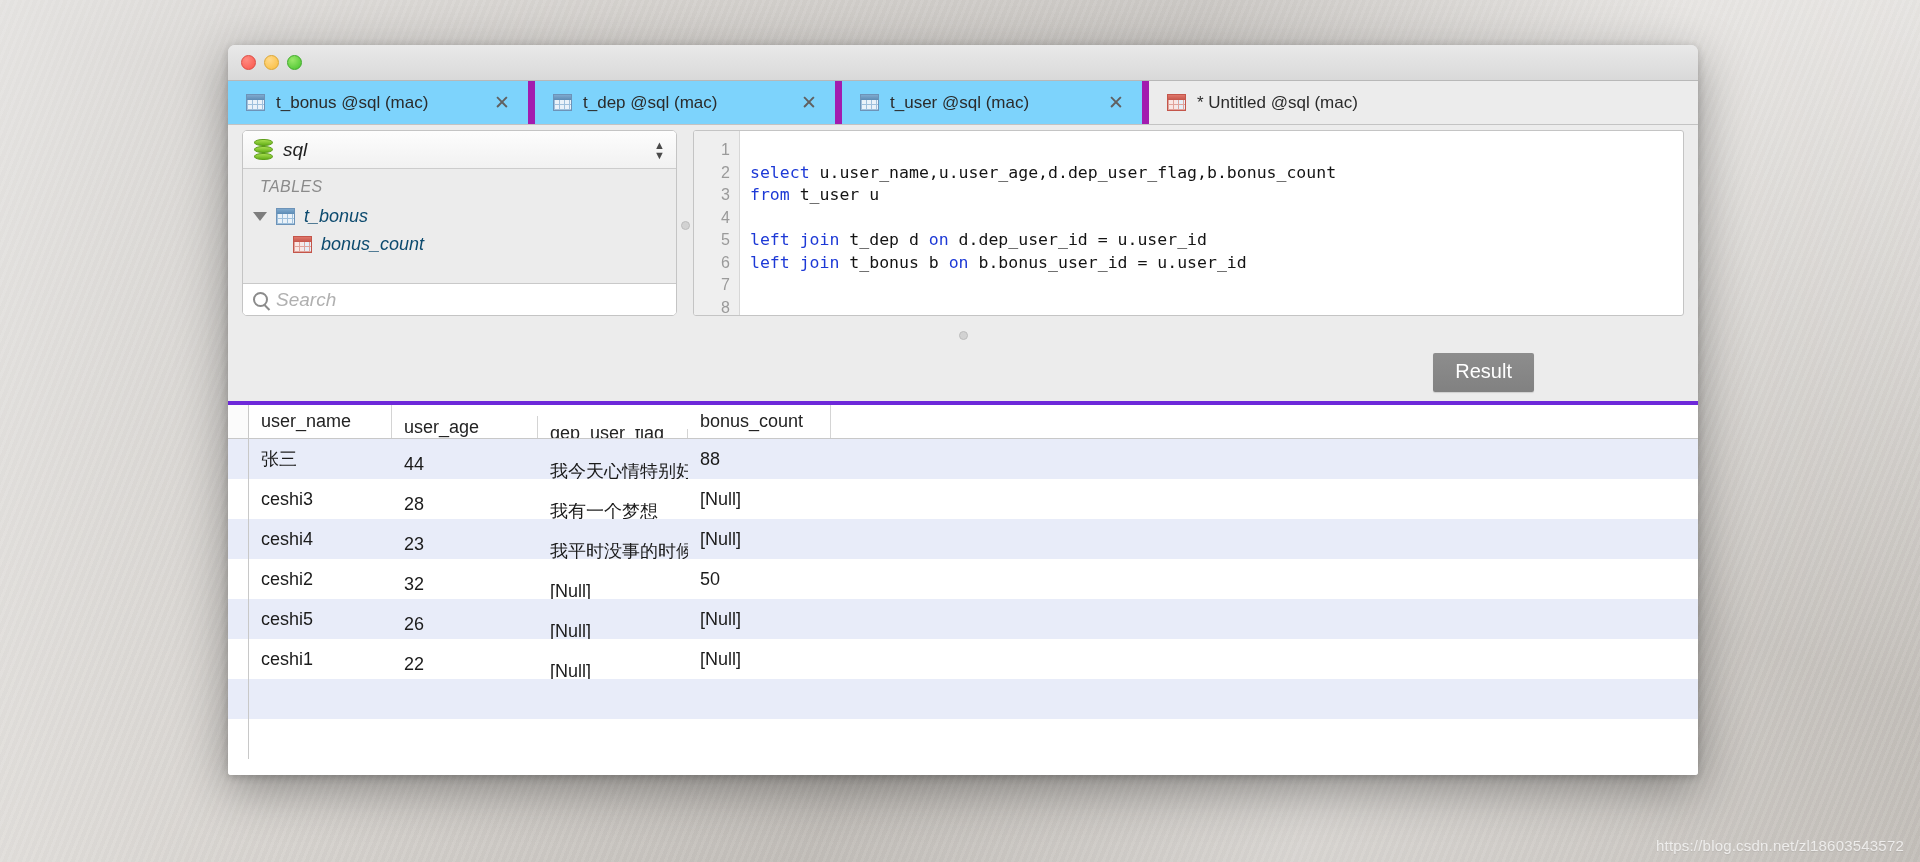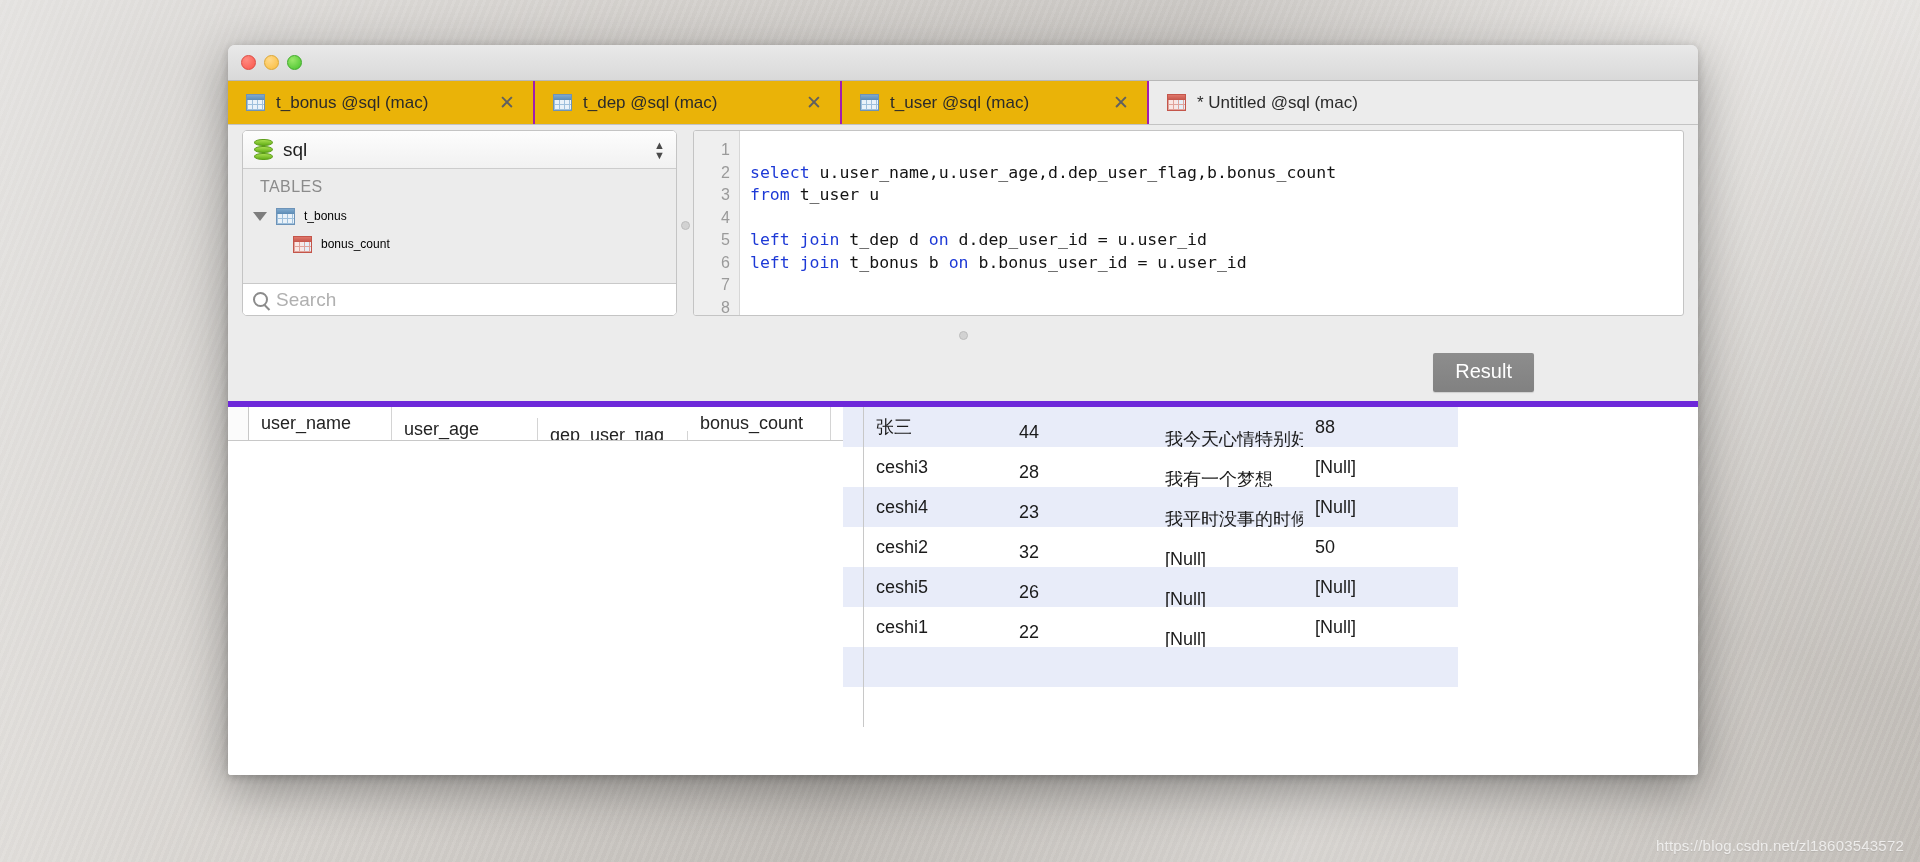--- a/index.html
+++ b/index.html
@@ -53,22 +53,22 @@
     height: 44px;
     display: flex;
     background: #e3e3e3;
     border-bottom: 1px solid #c3c3c3;
     flex: 0 0 auto;
   }
   .tab {
     display: flex;
     align-items: center;
     padding: 0 16px 0 18px;
-    border-right: 2px solid #a21caf;
-    background: #eab308;
+    border-right: 7px solid #a21caf;
+    background: #7dd3fc;
     gap: 11px;
     position: relative;
     font-size: 17px;
     color: #2b2b2b;
     white-space: nowrap;
   }
   .tab.inactive { width: 307px; }
   .tab.active {
     background: #ececec;
     border-right: none;
@@ -159,20 +159,21 @@
   #sidebar {
     width: 435px;
     margin: 5px 0 0 14px;
     display: flex;
     flex-direction: column;
     border: 1px solid #c4c4c4;
     border-radius: 5px;
     overflow: hidden;
     background: #fff;
     height: 186px;
+    font-style: italic;
   }
   #db-select {
     height: 38px;
     background: linear-gradient(#fdfdfd, #f1f1f1);
     border-bottom: 1px solid #cccccc;
     display: flex;
     align-items: center;
     padding: 0 8px 0 11px;
     gap: 10px;
     flex: 0 0 auto;
@@ -203,22 +204,22 @@
   .tree-section {
     font-size: 16px;
     color: #8b8b8b;
     padding: 0 0 6px 17px;
     letter-spacing: .4px;
   }
   .tree-row {
     display: flex;
     align-items: center;
     gap: 9px;
-    font-size: 12px;
-    color: #000000;
+    font-size: 18px;
+    color: #0c4a6e;
     padding: 3px 0 3px 10px;
     height: 28px;
   }
   .tree-row.child { padding-left: 50px; }
   .disclosure {
     width: 0; height: 0;
     border-left: 7px solid transparent;
     border-right: 7px solid transparent;
     border-top: 9px solid #7d7d7d;
     flex: 0 0 auto;
@@ -309,23 +310,23 @@
     font-size: 20px;
     padding: 7px 22px 9px;
     border-radius: 2px;
     box-shadow: 0 1px 1px rgba(0,0,0,0.13);
   }
 
   
   #grid {
     flex: 1 1 auto;
     background: #ffffff;
-    border-top: 6px solid #6d28d9;
-    display: flex;
-    flex-direction: row;
+    border-top: 4px solid #6d28d9;
+    display: flex;
+    flex-direction: column;
     overflow: hidden;
   }
   .grid-head {
     display: flex;
     height: 34px;
     background: #ffffff;
     border-bottom: 1px solid #c8c8c8;
     flex: 0 0 auto;
   }
   .rowhdr { width: 21px; border-right: 1px solid #c8c8c8; background:#fbfbfb; flex: 0 0 auto; }

